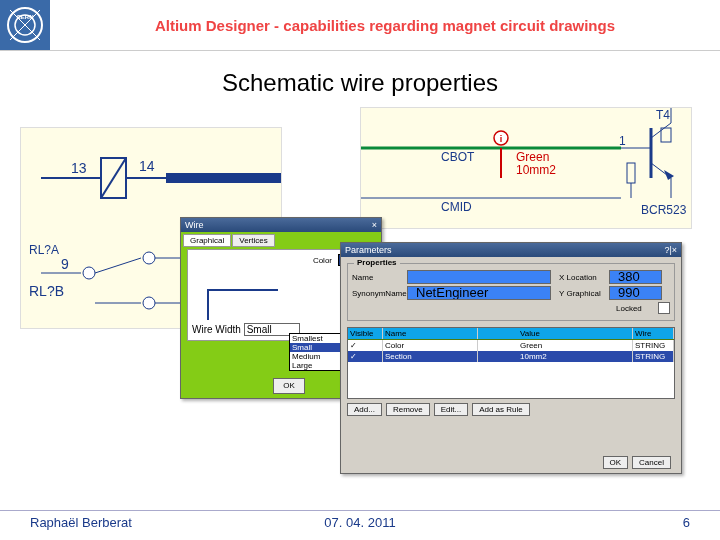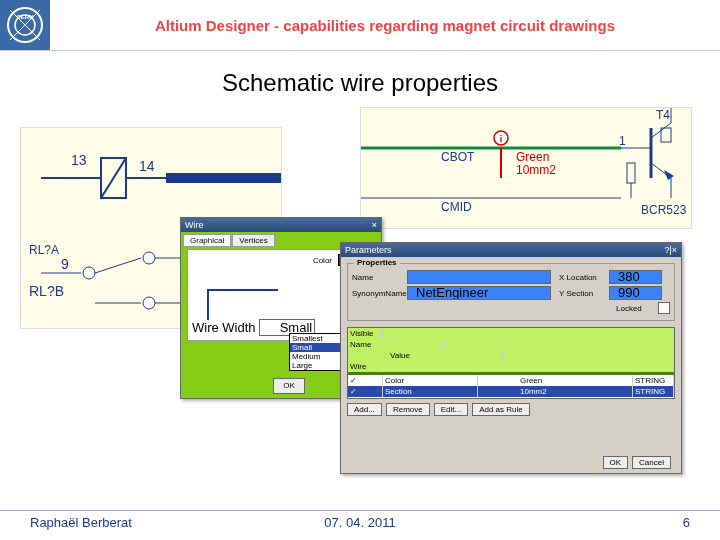--- a/index.html
+++ b/index.html
@@ -88,21 +88,21 @@
     font-size: 9px;
     display: flex;
     justify-content: space-between;
   }
   .dlg-wire .tabs { display:flex; font-size:8px; margin:2px; }
   .dlg-wire .tab { padding:1px 6px; border:1px solid #999; background:#eee; margin-right:1px; }
   .dlg-wire .tab.active { background:#fff; }
   .dlg-wire .body { background:#fff; margin:2px 6px; height:90px; border:1px solid #999; position:relative; }
   .color-row { position:absolute; right:4px; top:4px; font-size:8px; display:flex; align-items:center; }
   .color-box { width:30px; height:10px; background:#1a3a8a; border:1px solid #000; margin-left:6px; }
-  .ww-row { position:absolute; left:4px; bottom:4px; font-size:13px;text-align:right; }
+  .ww-row { position:absolute; left:4px; bottom:4px; font-size:10px; }
   .ww-dd { display:inline-block; width:50px; border:1px solid #666; background:#fff; padding:0 2px; }
   .dd-list { position:absolute; left:108px; top:115px; width:50px; background:#fff; border:1px solid #000; font-size:8px; }
   .dd-list div { padding:0 2px; }
   .dd-list .sel { background:#2a4aaa; color:#fff; }
   .dlg-wire .ok { position:absolute; left:92px; bottom:4px; width:30px; height:14px; border:1px solid #666; background:#eee; font-size:8px; text-align:center; line-height:14px; }
 
   
   .dlg-params {
     position: absolute;
     left: 340px;
@@ -116,21 +116,21 @@
   }
   .grp { border:1px solid #999; margin:6px; padding:4px; background:#d4d0c8; position:relative; }
   .grp-title { position:absolute; top:-6px; left:6px; background:#d4d0c8; padding:0 3px; font-size:8px;font-weight:bold; }
   .frow { display:flex; align-items:center; margin:2px 0; font-size:8px; }
   .frow label { width:55px; }
   .frow .inp { flex:1; height:12px; border:1px solid #666; background:#3b82f6; margin-right:8px; padding:0 8px; font-size:13px; line-height:12px; overflow:hidden; }
   .frow .inp.short { flex: 0 0 35px; }
   .frow .chk { width:10px; height:10px; border:1px solid #666; background:#fff; margin-left:2px; }
   .table { background:#fff; border:1px solid #666; margin:2px 6px; height:70px; font-size:8px; overflow:hidden; }
   .thead, .trow { display:flex; }
-  .thead { background:#bef264; border-bottom:3px solid #4d7c0f;flex-direction:column; }
+  .thead { background:#0ea5e9; border-bottom:1px solid #4d7c0f; }
   .thead div, .trow div { padding:1px 2px; border-right:1px solid #ccc; overflow:hidden; white-space:nowrap; }
   .c-vis{width:30px;} .c-name{width:90px;} .c-val{width:110px;margin-left:40px;} .c-type{flex:1;}
   .trow.sel { background:#2a4aaa; color:#fff; }
   .btnrow { display:flex; margin:4px 6px; }
   .dbtn { border:1px solid #666; background:#eee; padding:1px 6px; margin-right:4px; font-size:8px; }
   .btnrow2 { position:absolute; right:6px; bottom:4px; display:flex; }
 
   .footer {
     position: absolute;
     bottom: 10px;
@@ -179,21 +179,21 @@
       <circle cx="68" cy="145" r="6" fill="#fff" stroke="#1a3a8a"></circle>
       <line x1="74" y1="145" x2="120" y2="130" stroke="#1a3a8a" stroke-width="1"></line>
       <circle cx="128" cy="130" r="6" fill="#fff" stroke="#1a3a8a"></circle>
       <line x1="134" y1="130" x2="195" y2="130" stroke="#1a3a8a" stroke-width="1"></line>
       <line x1="74" y1="175" x2="120" y2="175" stroke="#1a3a8a" stroke-width="1"></line>
       <circle cx="128" cy="175" r="6" fill="#fff" stroke="#1a3a8a"></circle>
       <line x1="134" y1="175" x2="195" y2="175" stroke="#1a3a8a" stroke-width="1"></line>
     </svg>
     <span class="txt" style="left:8px;top:115px">RL?A</span>
     <span class="txt" style="left:8px;top:155px;font-size:14px">RL?B</span>
-    <span class="txt" style="left:50px;top:24px;font-size:14px">13</span>
+    <span class="txt" style="left:50px;top:32px;font-size:14px">13</span>
     <span class="txt" style="left:118px;top:30px;font-size:14px">14</span>
     <span class="txt" style="left:40px;top:128px;font-size:14px">9</span>
   </div>
 
   <div class="schem-right">
     <svg width="330" height="120" style="position:absolute;left:0;top:0">
       <line x1="0" y1="40" x2="260" y2="40" stroke="#0a8a3a" stroke-width="3"></line>
       <line x1="0" y1="90" x2="260" y2="90" stroke="#1a3a8a" stroke-width="1"></line>
       <line x1="140" y1="40" x2="140" y2="70" stroke="#c00" stroke-width="2"></line>
       <circle cx="140" cy="30" r="7" fill="#fff" stroke="#c00" stroke-width="1.5"></circle>
@@ -259,21 +259,21 @@
       <span class="grp-title">Properties</span>
       <div class="frow">
         <label>Name</label>
         <div class="inp"></div>
         <label style="width:50px">X Location</label>
         <div class="inp short">380</div>
       </div>
       <div class="frow">
         <label>SynonymName</label>
         <div class="inp">NetEngineer</div>
-        <label style="width:50px">Y Section</label>
+        <label style="width:50px">Y Graphical</label>
         <div class="inp short">990</div>
       </div>
       <div class="frow" style="justify-content:flex-end">
         <label style="width:40px">Locked</label>
         <div class="chk"></div>
       </div>
     </div>
     <div class="table">
       <div class="thead">
         <div class="c-vis">Visible</div>

